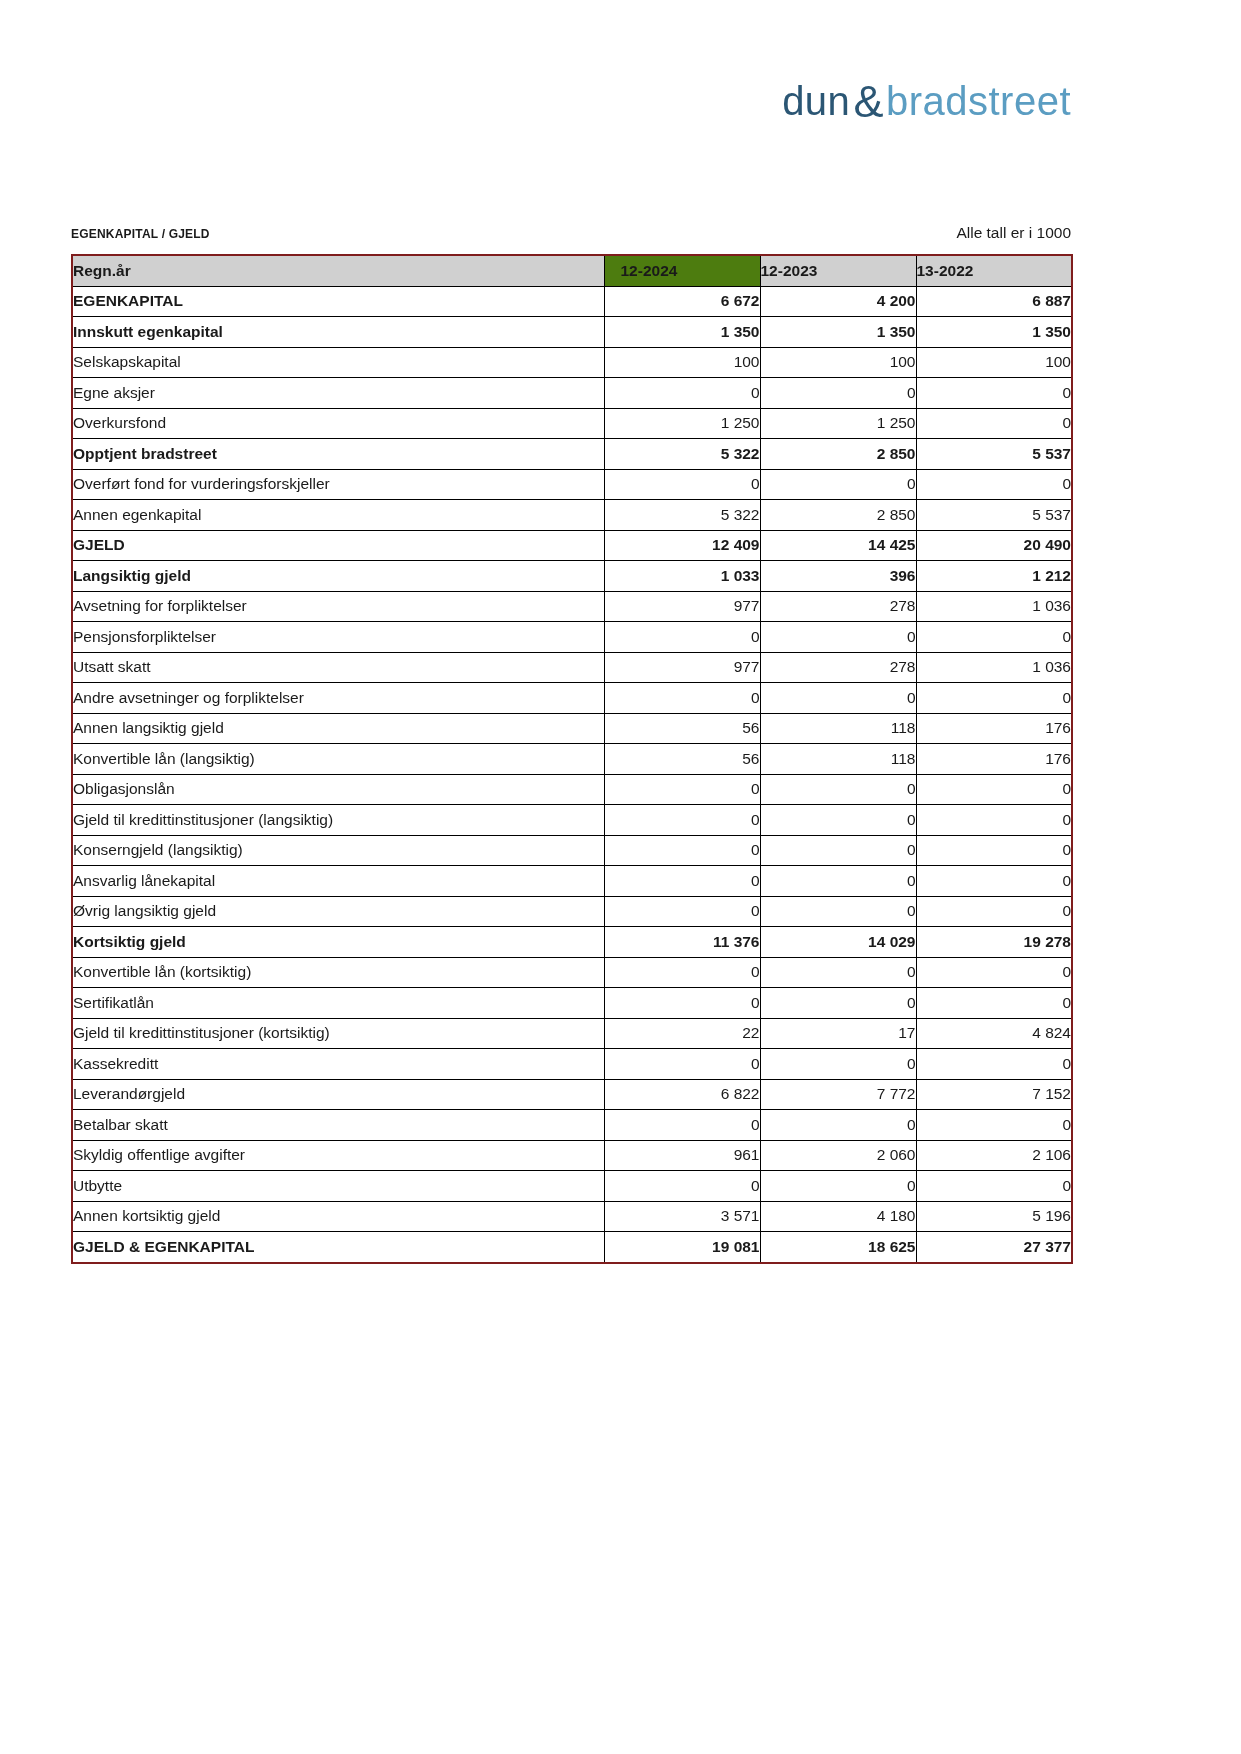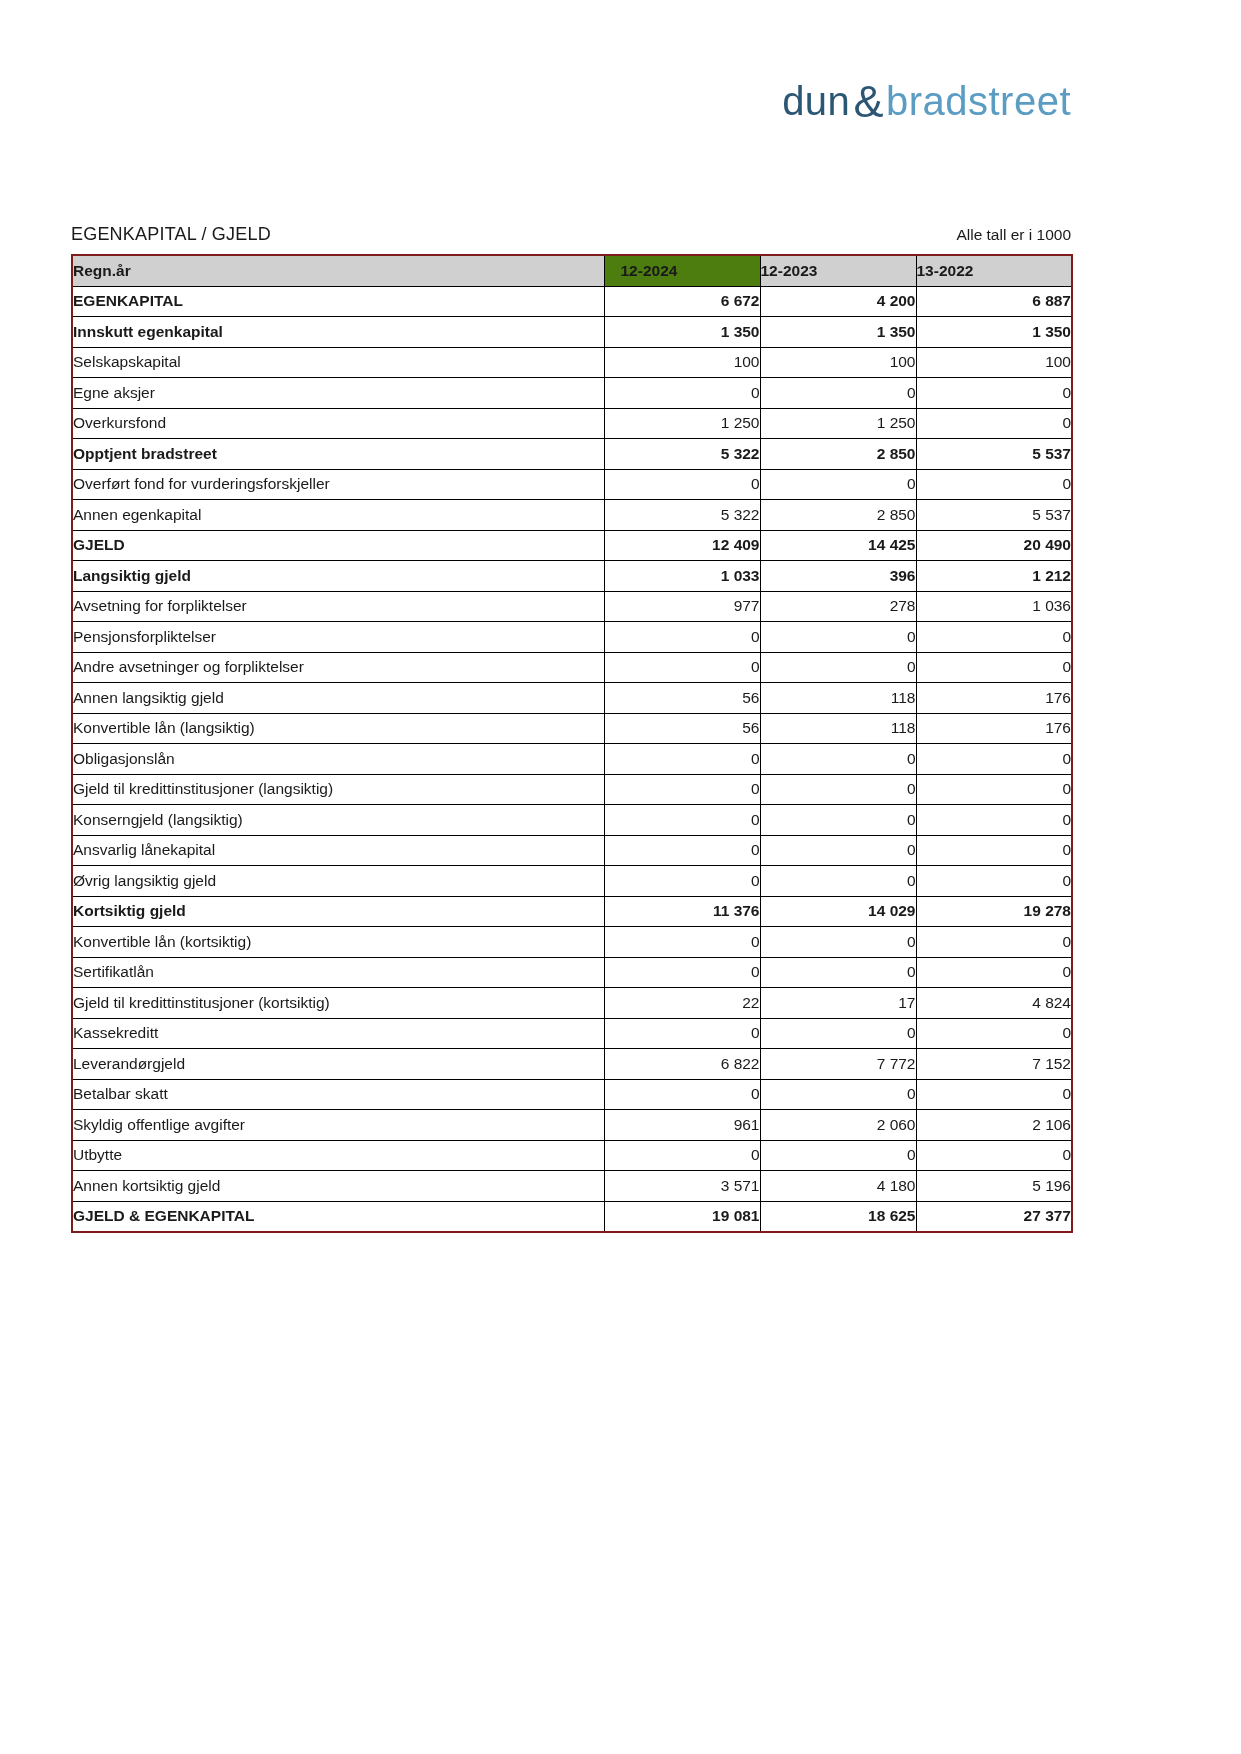--- a/index.html
+++ b/index.html
@@ -39,22 +39,22 @@
     position: absolute;
     top: 224px;
     left: 71px;
     width: 1000px;
     display: flex;
     justify-content: space-between;
     align-items: baseline;
   }
   .title-row h1 {
     margin: 0;
-    font-size: 18px;
-    font-weight: 400;
+    font-size: 12px;
+    font-weight: 700;
     letter-spacing: 0.2px;
   }
   .title-row .units {
     font-size: 15.5px;
     font-weight: 400;
   }
 
   
   table.balance {
     position: absolute;
@@ -190,20 +190,26 @@
           <td class="num">278</td>
           <td class="num">1 036</td>
         </tr>
         <tr>
           <td class="label">Pensjonsforpliktelser</td>
           <td class="num">0</td>
           <td class="num">0</td>
           <td class="num">0</td>
         </tr>
         <tr>
+          <td class="label">Utsatt skatt</td>
+          <td class="num">977</td>
+          <td class="num">278</td>
+          <td class="num">1 036</td>
+        </tr>
+        <tr>
           <td class="label">Andre avsetninger og forpliktelser</td>
           <td class="num">0</td>
           <td class="num">0</td>
           <td class="num">0</td>
         </tr>
         <tr>
           <td class="label">Annen langsiktig gjeld</td>
           <td class="num">56</td>
           <td class="num">118</td>
           <td class="num">176</td>

